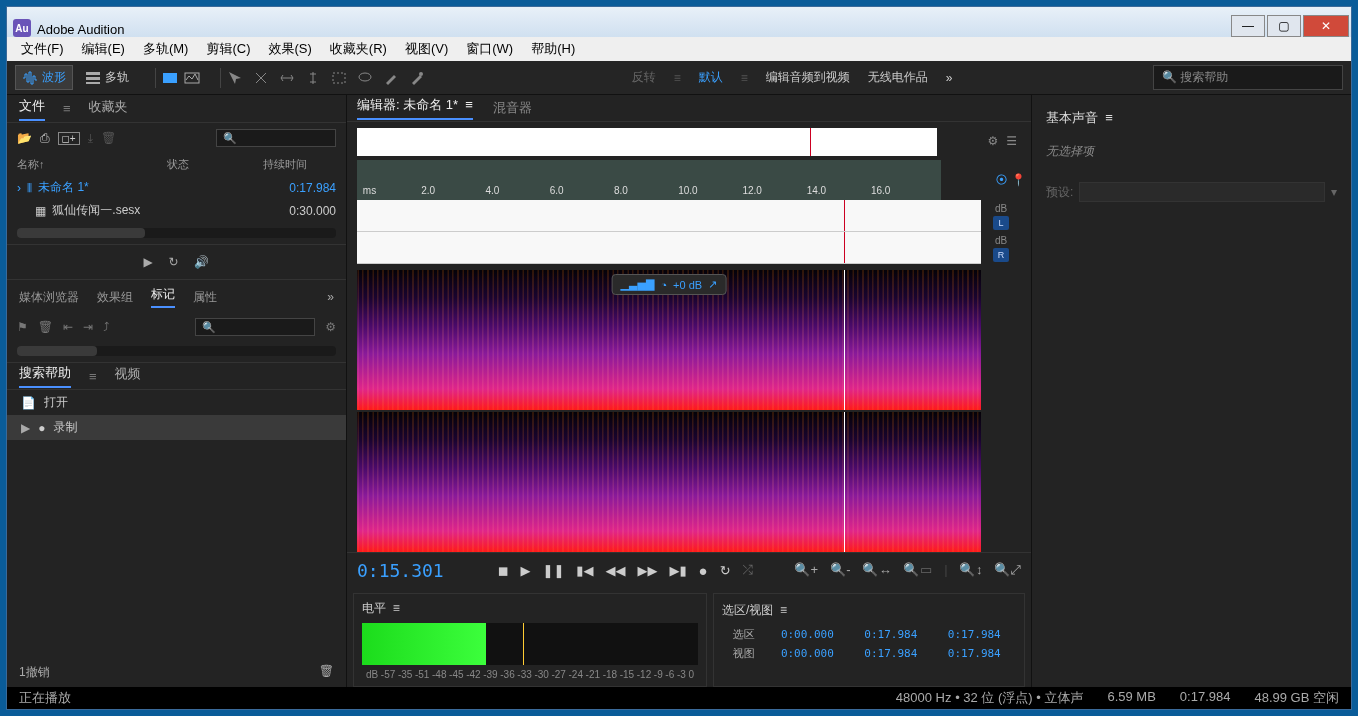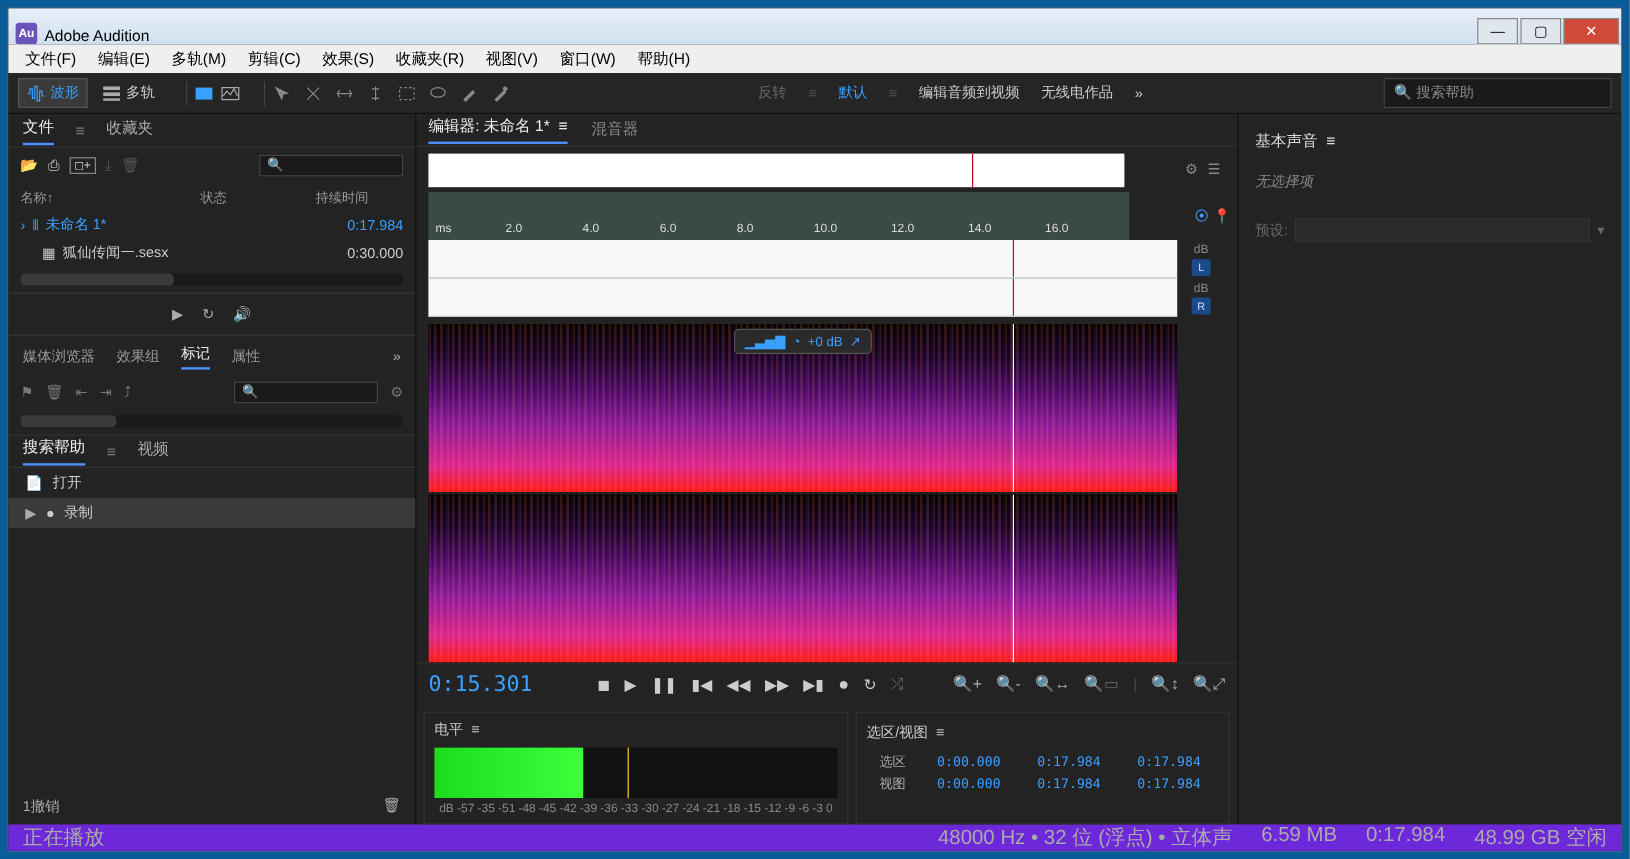--- a/index.html
+++ b/index.html
@@ -77,21 +77,21 @@
 .meter { height: 42px; background: #111; position: relative; margin-bottom: 4px;}
 .meter-fill { position: absolute; left: 0; top: 0; bottom: 0; width: 37%; background: linear-gradient(90deg, #1cdc1c, #3cff3c); }
 .meter-playhead { position:absolute; top:0; bottom:0; left:48%; width:1px; background:#ffcc33;}
 .db-scale { display: flex; justify-content: space-between; font-size: 10px; color: #888; padding: 0 4px;}
 .selection-panel { position: absolute; right: 14px; bottom: 28px; width: 250px; padding: 8px; font-size: 11px; }
 .selection-panel .hdr { font-size: 12px; color: #ccc; margin-bottom: 6px;}
 .selection-panel table { width: 100%; border-collapse: collapse; }
 .selection-panel td { padding: 2px 6px; text-align: center; }
 .selection-panel .lbl { color: #aaa; text-align: center;}
 .selection-panel .val { color: #3aa0ff; font-family: monospace; }
-.statusbar { height: 22px; background: #6d28d9; display: flex; align-items: flex-end; padding: 0 12px; font-size: 17px; color: #aaa; }
+.statusbar { height: 22px; background: #000000; display: flex; align-items: center; padding: 0 12px; font-size: 13px; color: #aaa; }
 .statusbar .right { margin-left: auto; display: flex; gap: 24px; }
 .rightcol .hdr { font-size: 13px; color: #ddd; padding: 6px 0; }
 .rightcol .noselect { color: #888; font-style: italic; padding: 10px 0; font-size: 12px;}
 .rightcol .preset-row { display: flex; align-items: center; gap: 6px; margin-top: 12px; color: #666;}
 .rightcol .preset-dd { flex: 1; height: 20px; background: #2a2a2a; border: 1px solid #333; }
 .workspace-row { display:flex; gap:18px; align-items:center; color:#ccc; font-size:12px; margin-left:auto; padding-right:8px;}
 .workspace-row .active{ color:#3aa0ff;}
 svg { display:block; }
 </style>
 </head>

